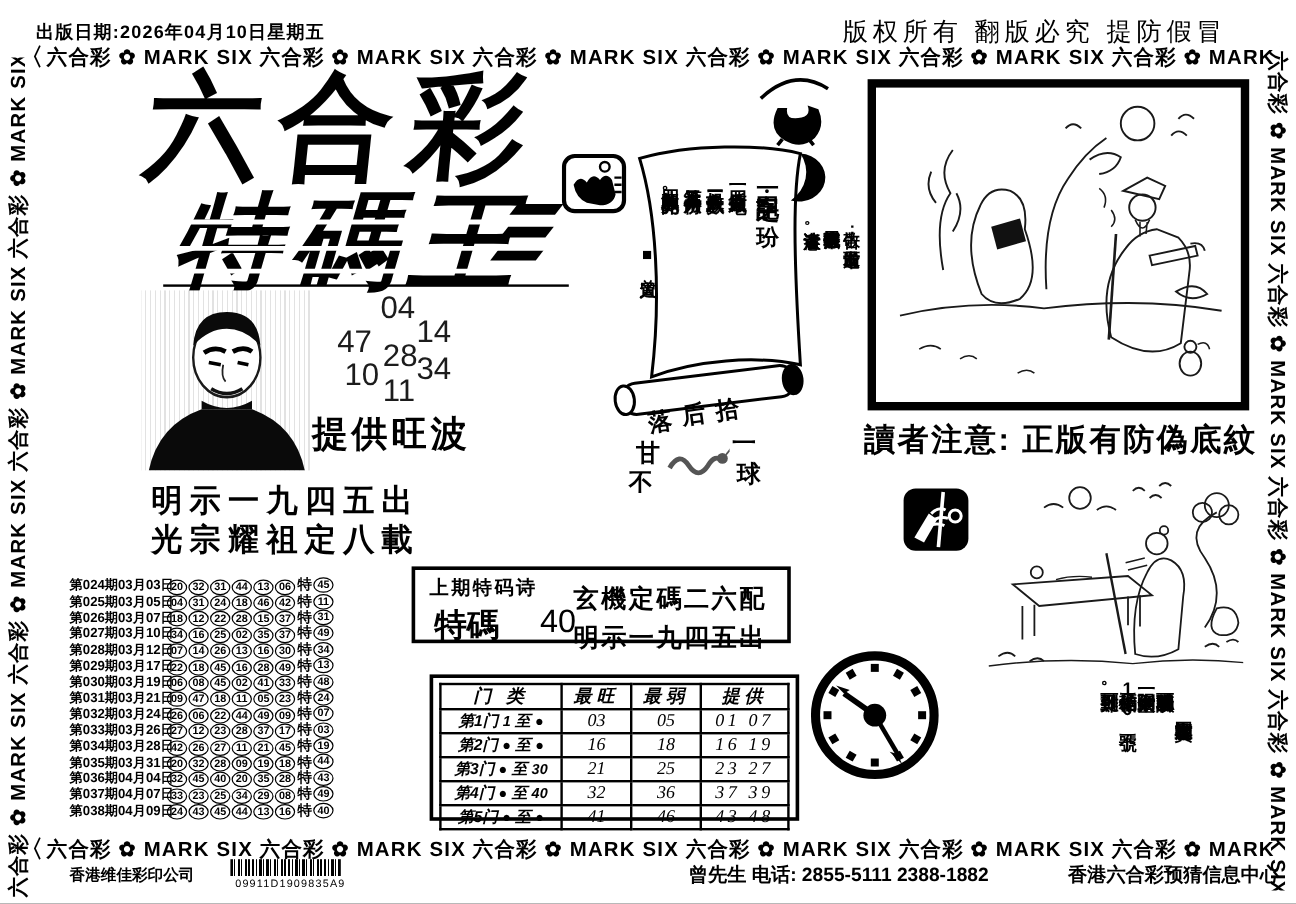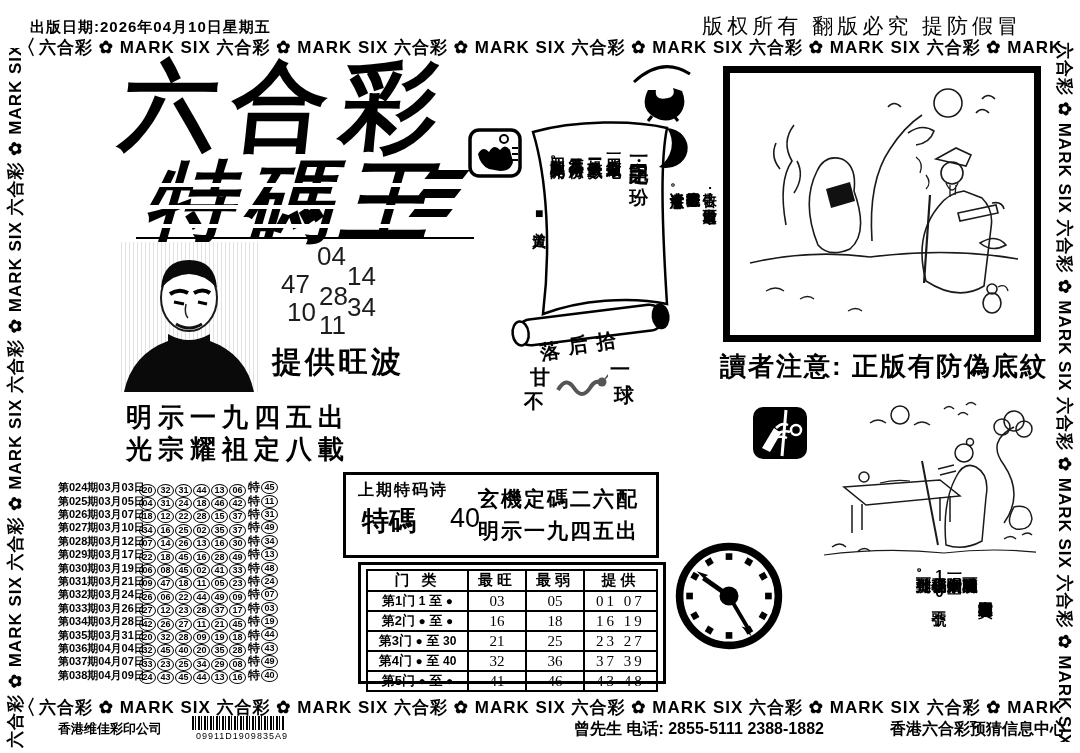--- a/index.html
+++ b/index.html
@@ -31,21 +31,21 @@
   
   .tip-cluster{position:absolute;left:255px;top:235px;width:130px;height:100px;font-size:26px;color:#1c1c1c;}
   .tip-cluster span{position:absolute;}
   .tip-cluster span:nth-of-type(1){left:62px;top:6px;}
   .tip-cluster span:nth-of-type(2){left:92px;top:26px;}
   .tip-cluster span:nth-of-type(3){left:26px;top:34px;}
   .tip-cluster span:nth-of-type(4){left:64px;top:46px;}
   .tip-cluster span:nth-of-type(5){left:92px;top:57px;}
   .tip-cluster span:nth-of-type(6){left:32px;top:62px;}
   .tip-cluster span:nth-of-type(7){left:64px;top:75px;}
-  .provider{position:absolute;left:272px;top:342px;font-size:30px;font-weight:800;letter-spacing:3px;text-align:center;}
+  .provider{position:absolute;left:260px;top:342px;font-size:30px;font-weight:800;letter-spacing:3px;text-align:center;}
   .slogan{position:absolute;left:126px;font-size:26px;font-weight:700;letter-spacing:6px;
           font-family:"Liberation Serif",serif;}
   .slogan.l1{top:400px;} .slogan.l2{top:432px;}
   
   .results{position:absolute;left:58px;top:481px;}
   .res-row{display:flex;align-items:center;height:13.4px;white-space:nowrap;}
   .res-issue{font-size:11px;font-weight:bold;width:81px;letter-spacing:0;}
   .oval{display:inline-block;width:15px;height:11px;border:1.3px solid #000;border-radius:50%;
         font-size:9px;line-height:11px;text-align:center;font-weight:bold;margin-right:1px;}
   .spec-label{font-size:12px;font-weight:900;margin:0 1px;}
@@ -76,31 +76,31 @@
           font-size:14px;font-weight:700;line-height:1.1;}
   .notice span{display:block;margin:0 1px;}
   
   .frame-pic{position:absolute;left:723px;top:66px;width:318px;height:276px;
              border:7px solid #000;box-sizing:border-box;background:#fff;}
   .reader-notice{position:absolute;left:720px;top:349px;font-size:26px;font-weight:900;letter-spacing:2px;}
   
   .hand-icon{position:absolute;left:752px;top:406px;}
   .treasure-pic{position:absolute;left:818px;top:395px;}
   
-  .spec-box{position:absolute;left:343px;top:472px;width:316px;height:86px;
+  .spec-box{position:absolute;left:343px;top:472px;width:316px;height:64px;
             border:3px solid #000;box-sizing:border-box;background:#fff;}
   .spec-box .bx-title{position:absolute;left:12px;top:5px;font-size:16px;font-weight:900;letter-spacing:2px;}
   .spec-box .bx-label{position:absolute;left:16px;top:28px;font-size:27px;font-weight:900;}
   .spec-box .bx-value{position:absolute;left:104px;top:28px;font-size:27px;}
   .spec-box .bx-line1{position:absolute;left:132px;top:10px;font-size:21px;font-weight:600;letter-spacing:2px;}
   .spec-box .bx-line2{position:absolute;left:132px;top:42px;font-size:21px;font-weight:600;letter-spacing:2px;}
   
   .gate-outer{position:absolute;left:358px;top:562px;width:308px;height:122px;
               border:3px solid #000;box-sizing:border-box;padding:4px 5px;background:#fff;}
-  table.gate{border-collapse:collapse;width:100%;height:100%;border:2px solid #0c4a6e;}
+  table.gate{border-collapse:collapse;width:100%;height:100%;border:2px solid #0c4a6e;font-style:italic;}
   table.gate th,table.gate td{border:2px solid #000;text-align:center;padding:0;}
   table.gate th{font-size:15px;font-weight:900;letter-spacing:4px;}
   td.gate-name{font-size:13px;font-weight:900;width:102px;white-space:nowrap;}
   td.val{font-size:15px;font-family:"Liberation Serif",serif;width:61px;}
   td.prov{font-size:15px;font-family:"Liberation Serif",serif;width:78px;letter-spacing:3px;}
   .dot{font-size:12px;}
   
   .clock{position:absolute;left:672px;top:539px;}
   
   .tip{position:absolute;left:916px;top:566px;height:132px;

